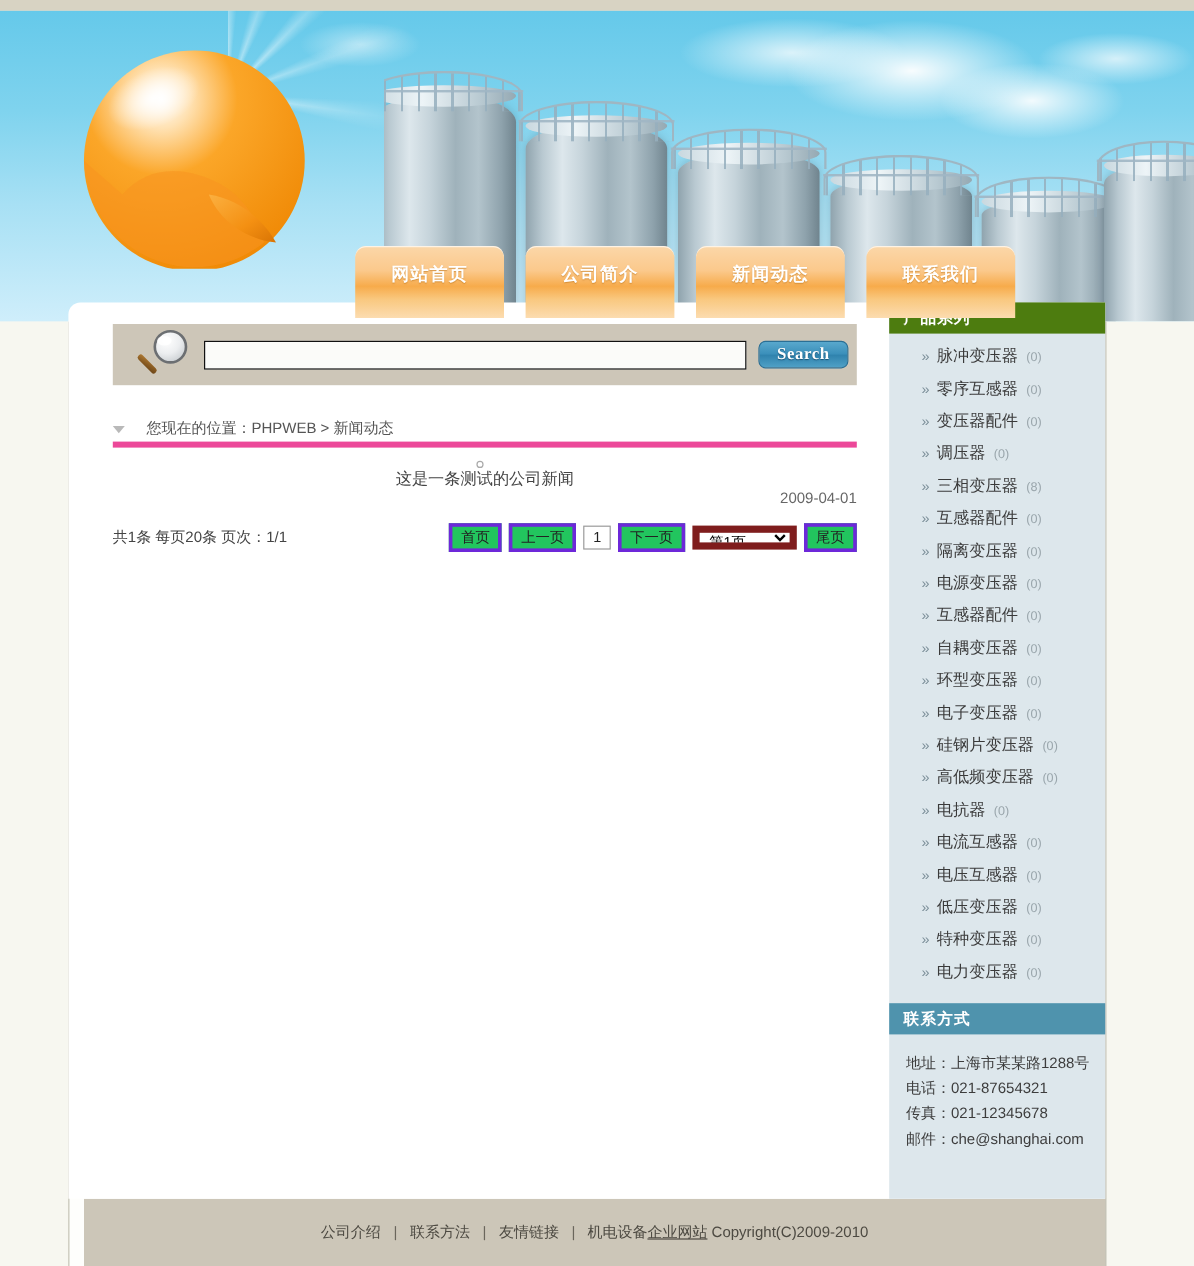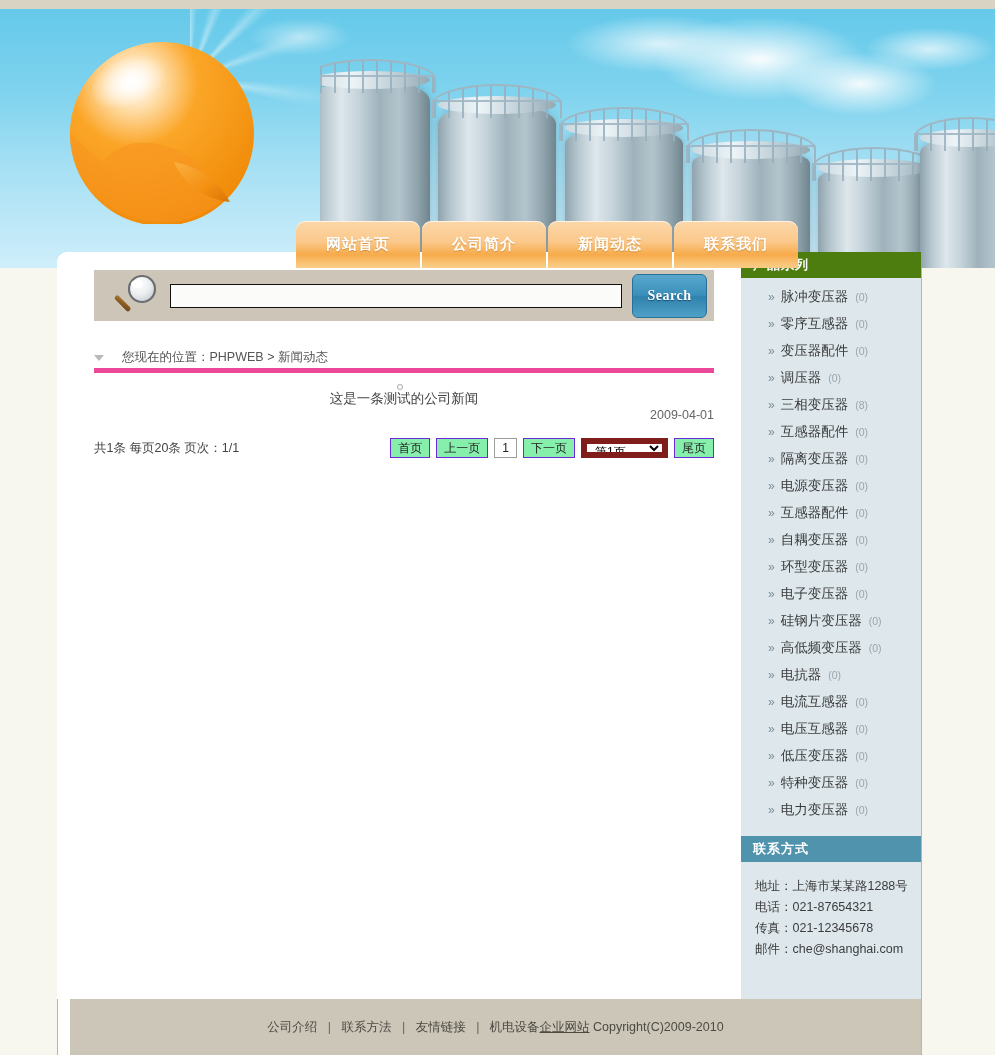--- a/index.html
+++ b/index.html
@@ -84,22 +84,22 @@
     background: rgba(160,182,196,.9);
   }
   .tank .top-ellipse {
     position:absolute; left:0; right:0; top:-8px; height:18px;
     border-radius:50%;
     background: linear-gradient(90deg,#c9d8df,#edf4f7 35%,#b9cad2 75%,#95a9b3);
   }
 
   
   .nav {
-    position: absolute; left: 296px; top: 212px;
-    display: flex; gap: 2px;
+    position: absolute; left: 296px; top: 196px;
+    display: flex; gap: 18px;
     z-index: 6;
   }
   .nav-item {
     width: 124px; height: 60px;
     border-radius: 9px 9px 0 0;
     background: linear-gradient(180deg,#fbd7a9 0%, #fbc98c 34%, #f7ab4b 56%, #f9c87f 74%, #fcdcb0 100%);
     color: #ffffff;
     font-size: 15px;
     font-weight: bold;
     display: flex; align-items: center; justify-content: center;
@@ -141,21 +141,21 @@
     margin-left: 6px;
     border: 1px solid #111;
     background: #fbfbf9;
     font-size: 12px;
     padding: 0 4px;
     outline: none;
     font-family: "Liberation Sans", sans-serif;
   }
   .search-btn {
     margin-left: 10px;
-    width: 75px; height: 44px;
+    width: 75px; height: 23px;
     border: 1px solid #2a6f95;
     border-radius: 6px;
     background: linear-gradient(180deg,#59a8cd 0%, #3a8fba 48%, #2f82ad 52%, #4fa0c6 100%);
     color: #fff; font-weight: bold; font-size: 14px;
     letter-spacing: .5px;
     cursor: pointer;
     text-shadow: 0 1px 1px rgba(0,40,70,.6);
     font-family: "Liberation Serif", serif;
   }
 
@@ -190,22 +190,22 @@
 
   .pager {
     position: absolute; left: 37px; top: 184px;
     width: 620px; height: 24px;
     display: flex; align-items: center;
     font-size: 12.5px; color: #444;
   }
   .pager-left { white-space: nowrap; }
   .pager-right { margin-left: auto; display: flex; align-items: center; gap: 6px; }
   .pg-btn {
-    border: 1px solid #6d28d9;
-    background: #86efac;
+    border: 3px solid #6d28d9;
+    background: #22c55e;
     padding: 2px 7px;
     font-size: 12px; color: #222;
     cursor: pointer; line-height: 14px;
     font-family: "Liberation Sans", sans-serif;
   }
   .pg-cur {
     border: 1px solid #9b9b9b;
     background: #ffffff;
     padding: 2px 7px;
     font-size: 12px; color: #222; line-height: 14px;

